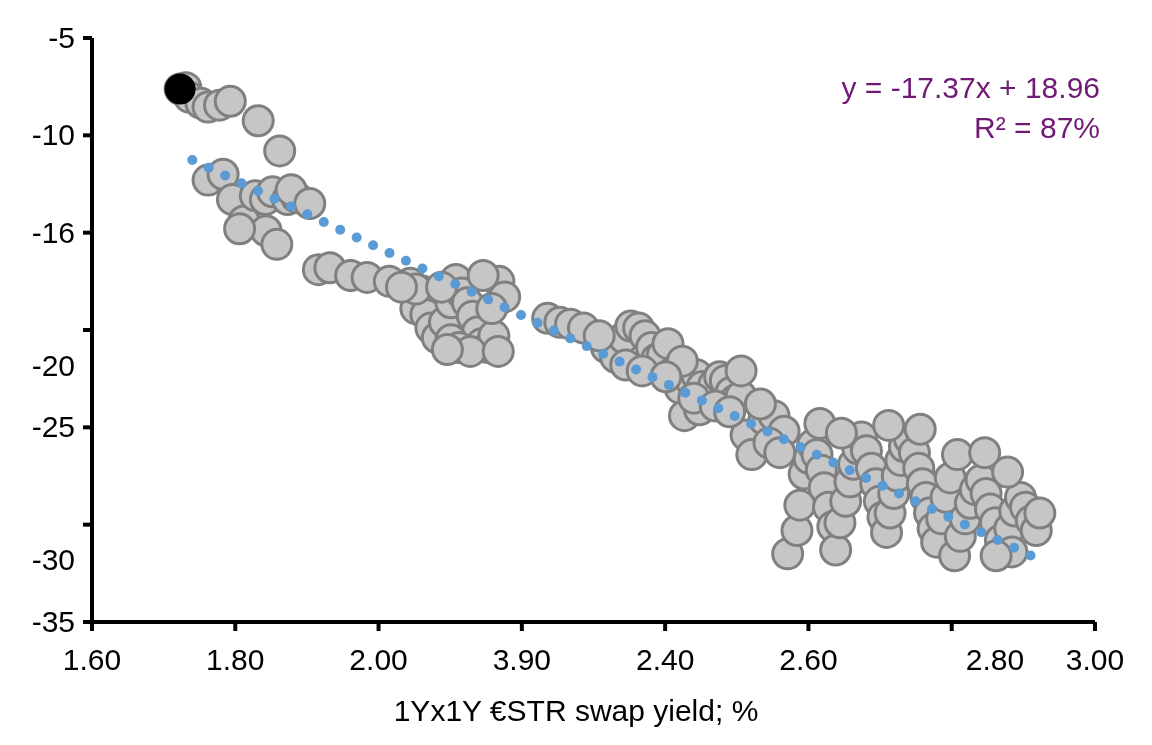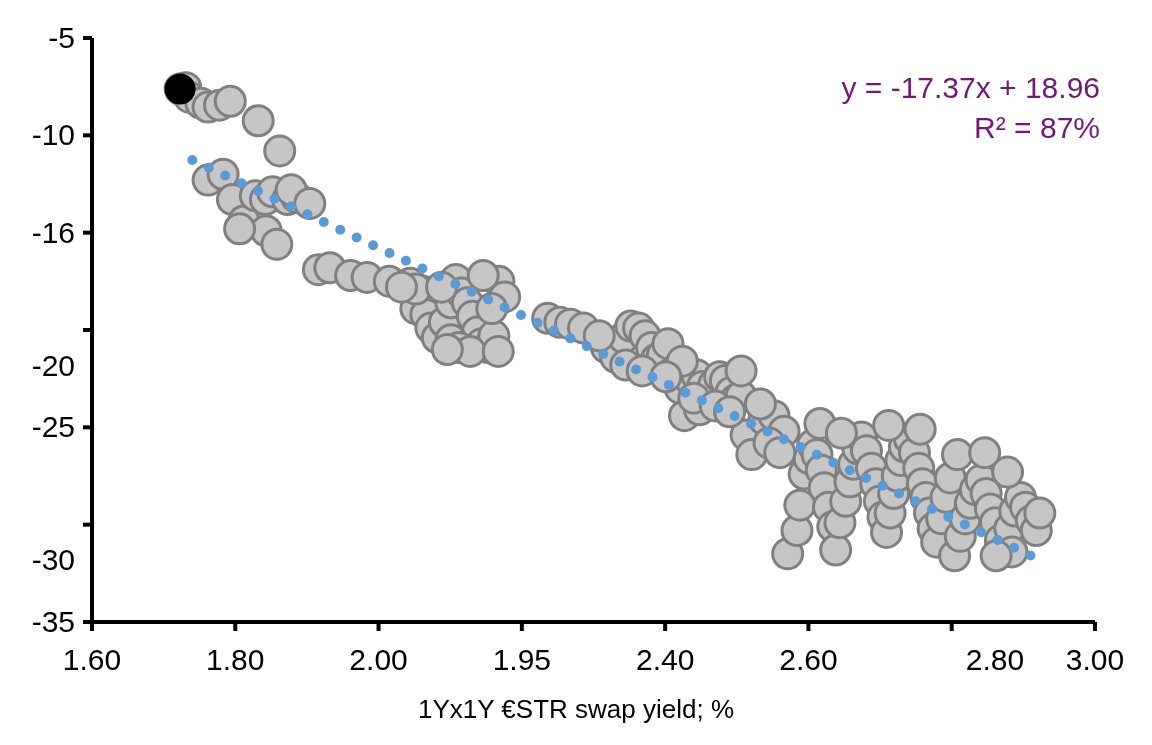--- a/index.html
+++ b/index.html
@@ -52,21 +52,21 @@
     font-size: 30px;
     line-height: 1.32;
     white-space: nowrap;
   }
   #x-axis-title {
     position: absolute;
     left: 0;
     right: 0;
     top: 694px;
     text-align: center;
-    font-size: 26px;
+    font-size: 30px;
     color: #000000;
   }
 </style>
 </head>
 <body>
 
 <div id="chart-root">
 
   <svg id="plot-svg" viewBox="0 0 1152 745" preserveAspectRatio="none" aria-hidden="true">
     <g id="axis-group">
@@ -323,21 +323,21 @@
       <div class="tick-label ytick" style="top: 232.667px; left: 0px; width: 75px;">-16</div>
       <div class="tick-label ytick" style="top: 330px; left: 0px; width: 75px; margin-top: 36px;">-20</div>
       <div class="tick-label ytick" style="top: 427.333px; left: 0px; width: 75px;">-25</div>
       <div class="tick-label ytick" style="top: 524.667px; left: 0px; width: 75px; margin-top: 35px;">-30</div>
       <div class="tick-label ytick" style="top: 622px; left: 0px; width: 75px;">-35</div>
     </div>
   <div id="xtick-labels">
       <div class="tick-label xtick" style="left: 92px; top: 645px;">1.60</div>
       <div class="tick-label xtick" style="left: 235.286px; top: 645px; text-align: center;">1.80</div>
       <div class="tick-label xtick" style="left: 378.571px; top: 645px;">2.00</div>
-      <div class="tick-label xtick" style="left: 521.857px; top: 645px;">1.95</div>
+      <div class="tick-label xtick" style="left: 521.857px; top: 645px;">3.90</div>
       <div class="tick-label xtick" style="left: 665.143px; top: 645px;">2.40</div>
       <div class="tick-label xtick" style="left: 808.429px; top: 645px;">2.60</div>
       <div class="tick-label xtick" style="left: 995px; top: 645px; text-align: right;">2.80</div>
       <div class="tick-label xtick" style="left: 1095px; top: 645px;">3.00</div>
     </div>
 
   <div id="annotation">
     <div>y = -17.37x + 18.96</div>
     <div>R² = 87%</div>
   </div>

